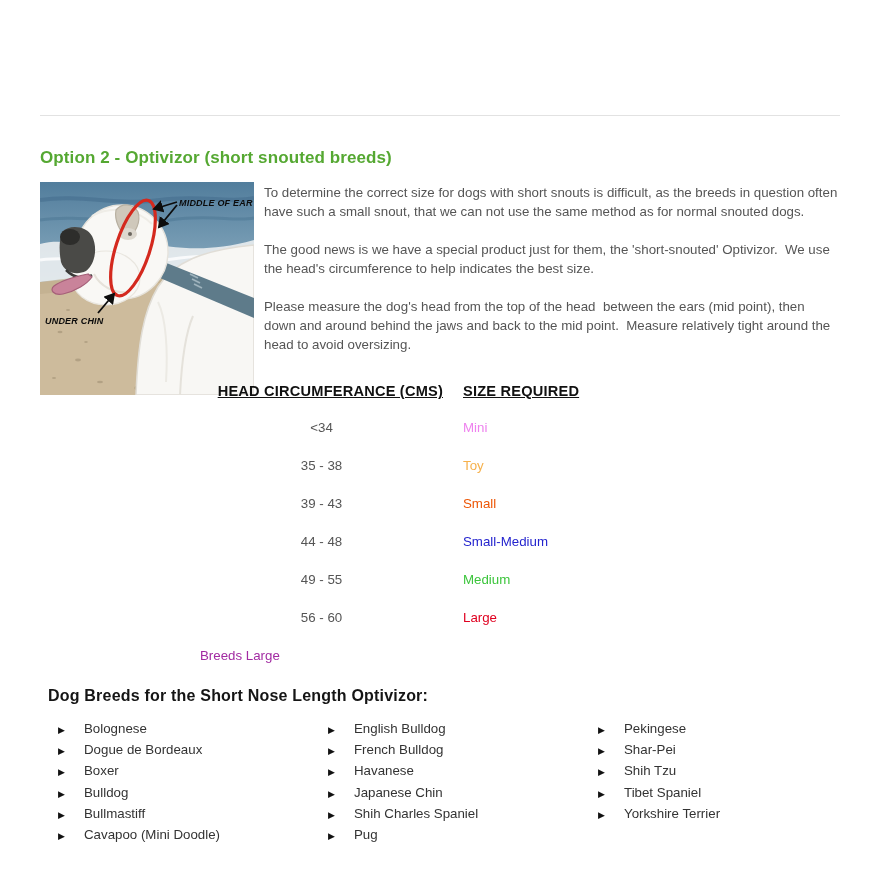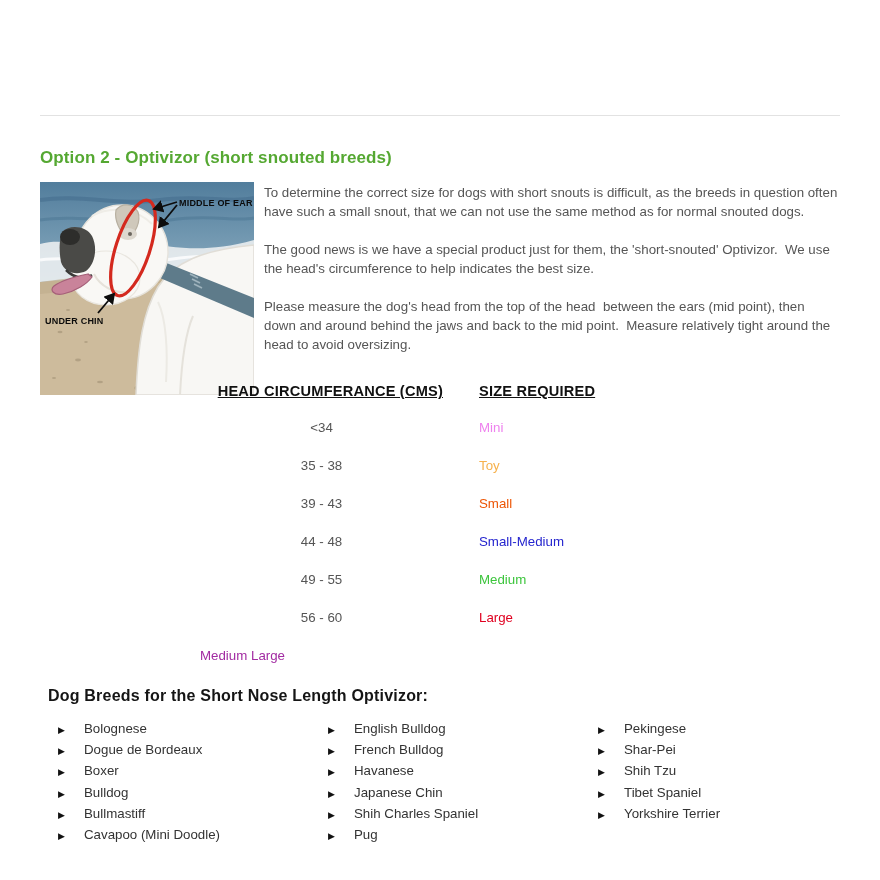--- a/index.html
+++ b/index.html
@@ -12,29 +12,29 @@
   .page { position:relative; width:880px; height:880px; background:#fff; }
 
   .divider { margin:115px 40px 0 40px; border-top:1px solid #e2e2e2; height:0; }
 
   .option-heading {
     margin:32px 40px 0 40px;
     font-size:17px; font-weight:bold; color:#55a832; letter-spacing:.1px;
   }
 
   .intro-row { margin:14px 40px 0 40px; display:flex; gap:10px; }
-  .dog-figure { width:214px; height:154px; flex:none; }
+  .dog-figure { width:214px; height:154px; flex:none;font-style:italic; }
   .dog-figure svg { display:block; width:214px; height:213px; }
   .intro-text { flex:1; padding-top:1px; font-size:13.3px; line-height:19px; color:#555; }
   .intro-text p { white-space:pre-wrap; margin:0 0 19px 0; }
   .intro-text p:last-child { margin-bottom:0; }
 
   .size-table { margin:29px 0 0 200px; }
   .size-row, .size-header-row {
-    display:grid; grid-template-columns:243px 160px; column-gap:36px;margin-top:20px;
+    display:grid; grid-template-columns:243px 160px; column-gap:20px;margin-top:20px;
   }
   .size-header-row { margin-bottom:4px; }
   .hdr {
     font-size:14.6px; font-weight:bold; color:#111;
     text-decoration:underline; letter-spacing:.2px;
   }
   .col-range { text-align:center; }
   .hdr.col-range { text-align:right; }
   .size-row { line-height:18px; font-size:13.3px; }
   .size-row .col-range { color:#555; }
@@ -173,21 +173,21 @@
     </div>
     <div class="size-row">
       <div class="col-range">49 - 55</div>
       <div class="col-size" style="color: rgb(60, 197, 60);">Medium</div>
     </div>
     <div class="size-row">
       <div class="col-range">56 - 60</div>
       <div class="col-size" style="color: rgb(224, 0, 32);">Large</div>
     </div>
     <div class="size-row">
-      <div class="col-size" style="color: rgb(162, 43, 162);">Medium Large</div>
+      <div class="col-size" style="color: rgb(162, 43, 162);">Breeds Large</div>
     </div>
   </div>
 
   <h3 class="breeds-heading">Dog Breeds for the Short Nose Length Optivizor:</h3>
 
   <div class="breeds-columns">
     <ul class="breeds-col">
       <li class="breed-item">
           <span class="breed-bullet">▶</span>
           <span>Bolognese</span>

